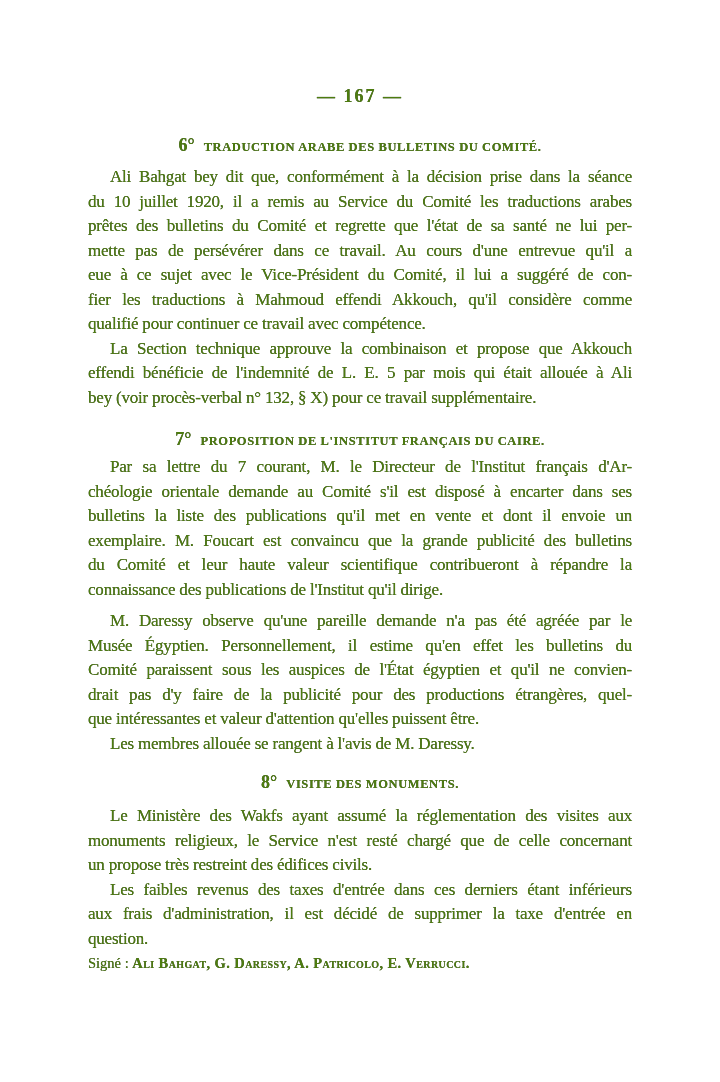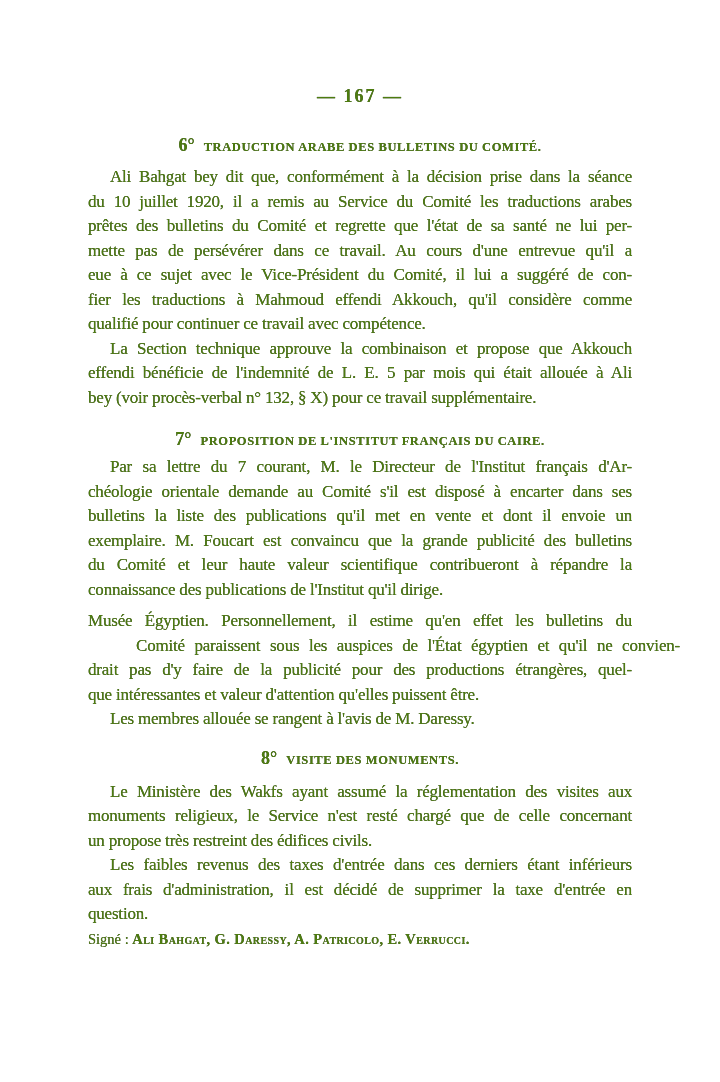--- a/index.html
+++ b/index.html
@@ -53,22 +53,23 @@
       <div class="heading" style="margin-top: 17px;"><span class="hnum">7°</span><span class="htext">PROPOSITION DE L'INSTITUT FRANÇAIS DU CAIRE.</span></div>
       <div class="para" style="margin-top: 4px;">
         <div class="bodyline first"><span class="ltext" style="word-spacing: 6.3737px;">Par sa lettre du 7 courant, M. le Directeur de l'Institut français d'Ar-</span></div>
         <div class="bodyline"><span class="ltext" style="word-spacing: 5.07386px;">chéologie orientale demande au Comité s'il est disposé à encarter dans ses</span></div>
         <div class="bodyline"><span class="ltext" style="word-spacing: 5.90144px;">bulletins la liste des publications qu'il met en vente et dont il envoie un</span></div>
         <div class="bodyline"><span class="ltext" style="word-spacing: 5.27187px;">exemplaire. M. Foucart est convaincu que la grande publicité des bulletins</span></div>
         <div class="bodyline"><span class="ltext" style="word-spacing: 8.04844px;">du Comité et leur haute valeur scientifique contribueront à répandre la</span></div>
         <div class="bodyline"><span class="ltext">connaissance des publications de l'Institut qu'il dirige.</span></div>
       </div>
       <div class="para" style="margin-top: 7px;">
+        <div class="bodyline first"><span class="ltext" style="word-spacing: 5.91051px;">M. Daressy observe qu'une pareille demande n'a pas été agréée par le</span></div>
         <div class="bodyline"><span class="ltext" style="word-spacing: 8.47049px;">Musée Égyptien. Personnellement, il estime qu'en effet les bulletins du</span></div>
-        <div class="bodyline"><span class="ltext" style="word-spacing: 5.49716px; margin-left: 48px;">Comité paraissent sous les auspices de l'État égyptien et qu'il ne convien-</span></div>
+        <div class="bodyline"><span class="ltext" style="word-spacing: 5.49716px;">Comité paraissent sous les auspices de l'État égyptien et qu'il ne convien-</span></div>
         <div class="bodyline"><span class="ltext" style="word-spacing: 6.92045px; text-align: center;">drait pas d'y faire de la publicité pour des productions étrangères, quel-</span></div>
         <div class="bodyline"><span class="ltext">que intéressantes et valeur d'attention qu'elles puissent être.</span></div>
       </div>
       <div class="para" style="margin-top: 0px;">
         <div class="bodyline first"><span class="ltext">Les membres allouée se rangent à l'avis de M. Daressy.</span></div>
       </div>
       <div class="heading" style="margin-top: 14px;"><span class="hnum">8°</span><span class="htext">VISITE DES MONUMENTS.</span></div>
       <div class="para" style="margin-top: 10px;">
         <div class="bodyline first"><span class="ltext" style="word-spacing: 5.31094px;">Le Ministère des Wakfs ayant assumé la réglementation des visites aux</span></div>
         <div class="bodyline"><span class="ltext" style="word-spacing: 5.42812px;">monuments religieux, le Service n'est resté chargé que de celle concernant</span></div>

